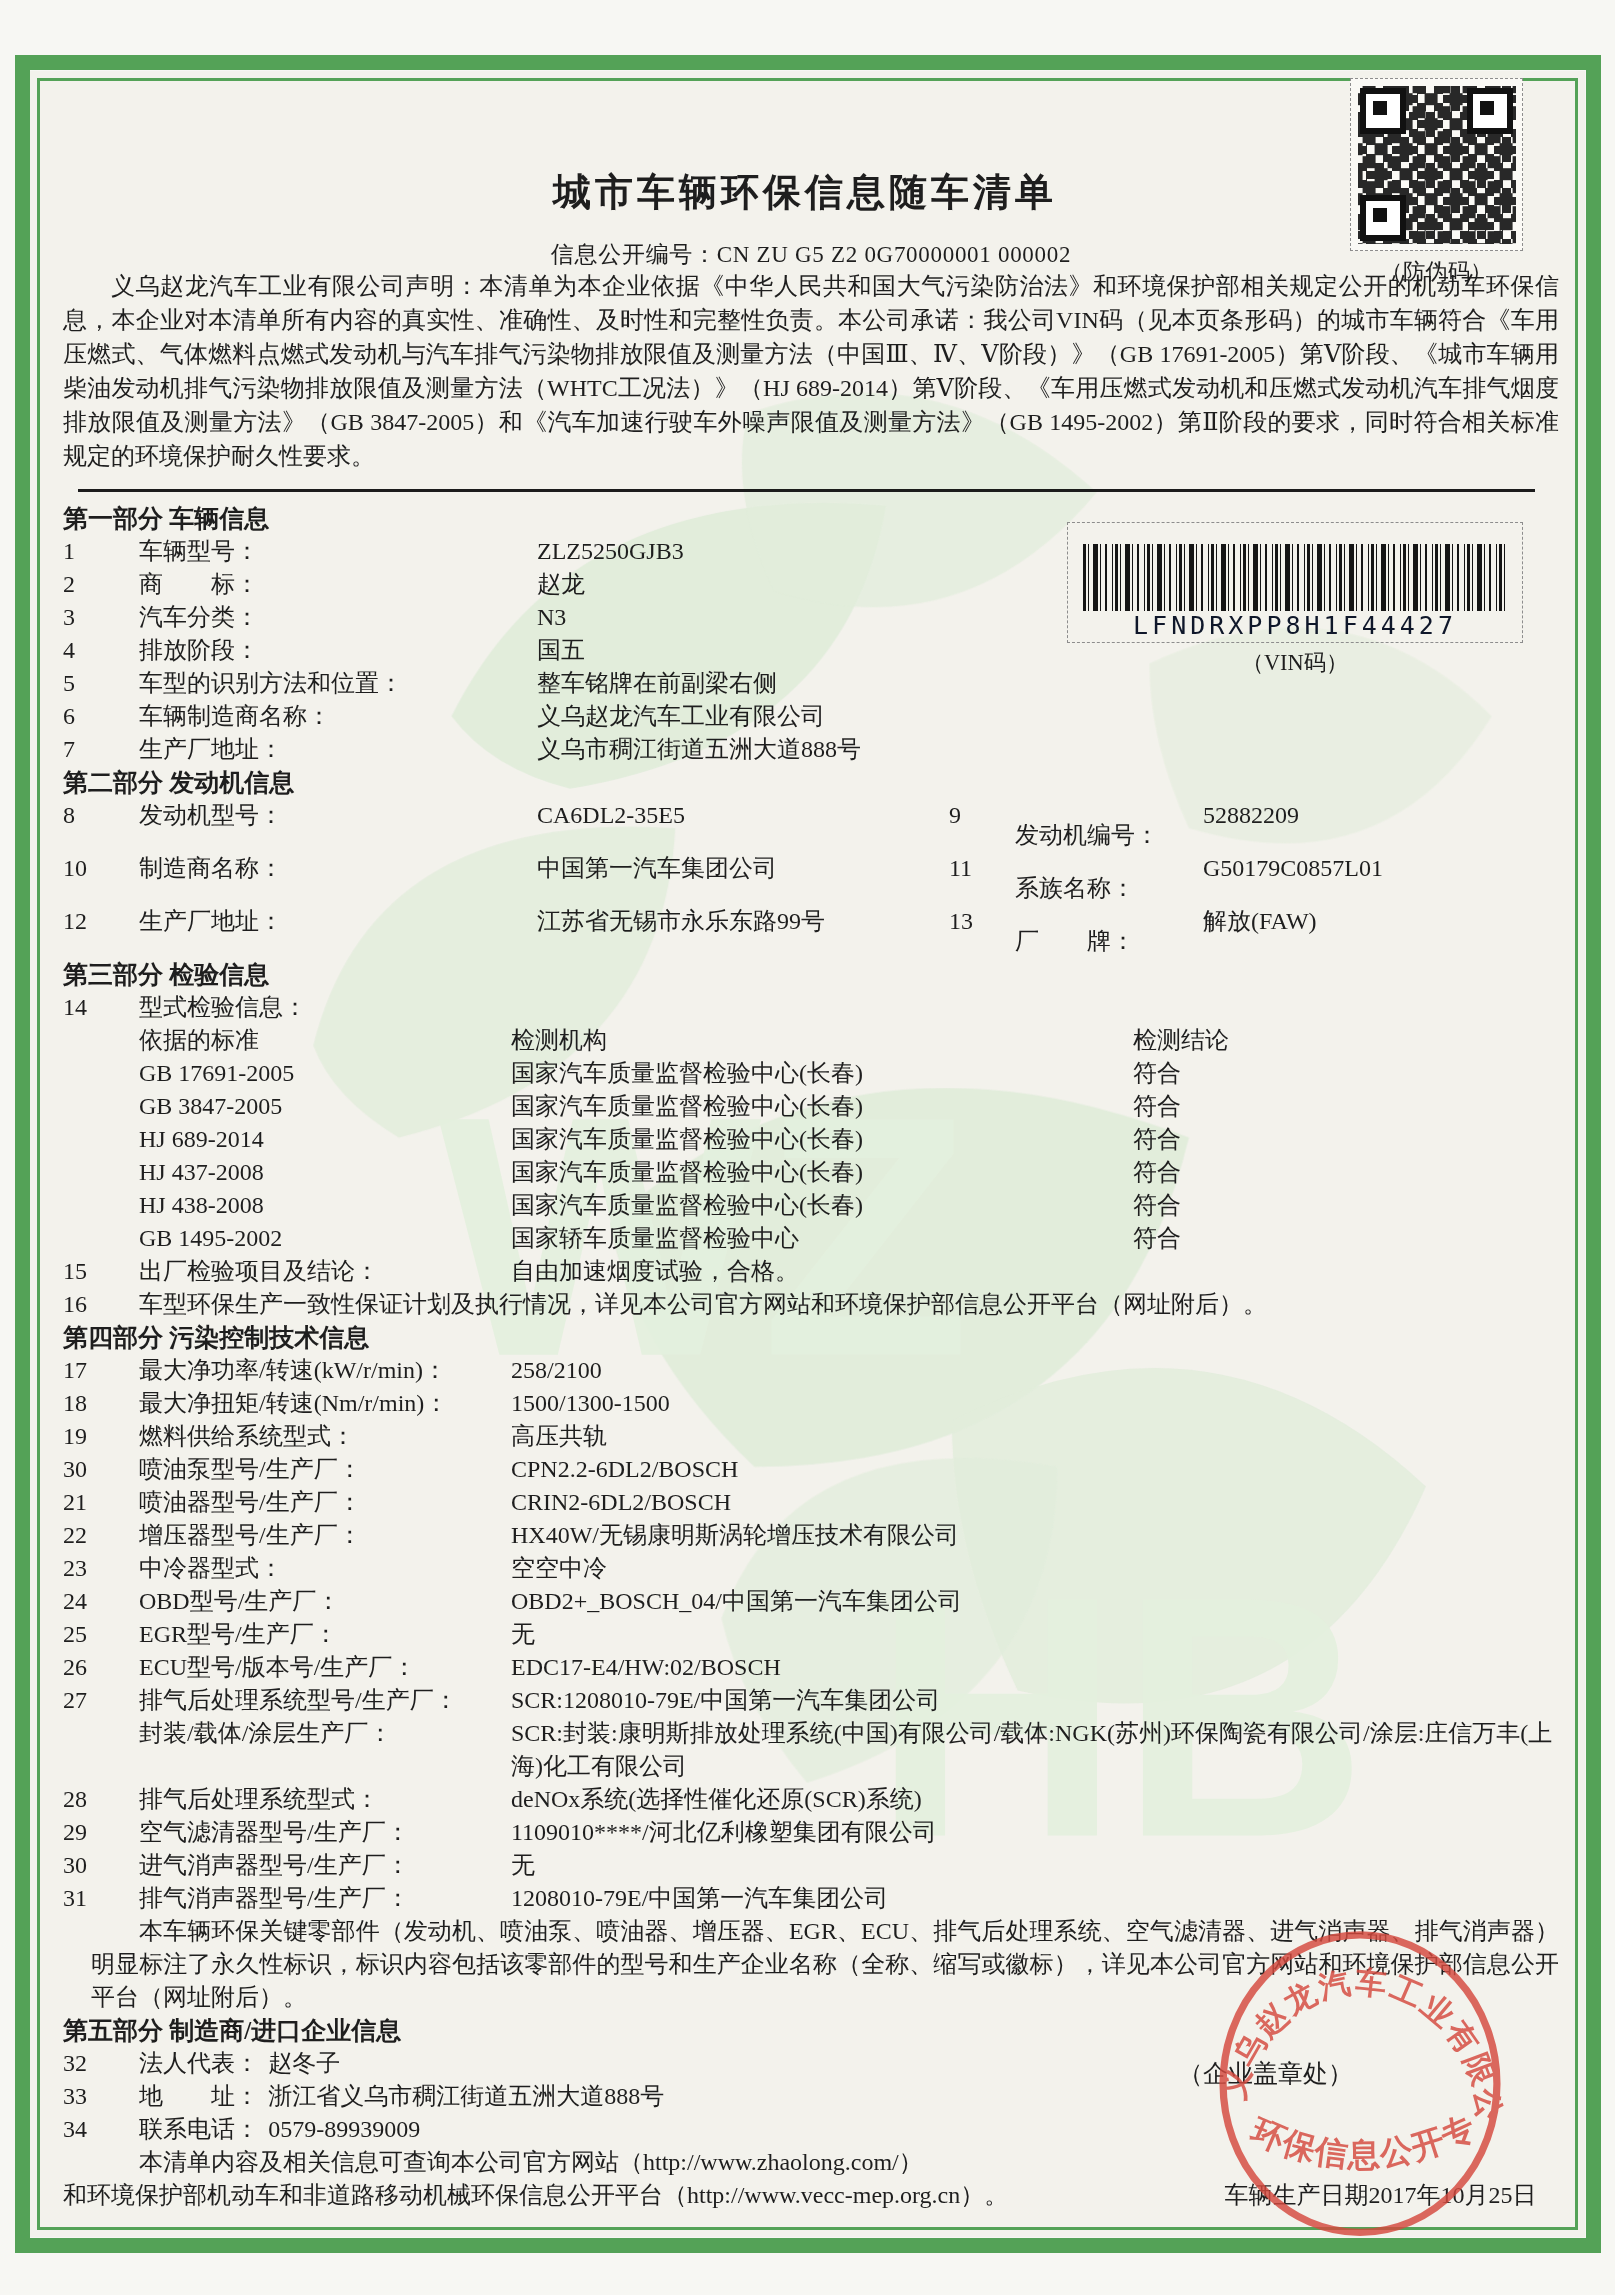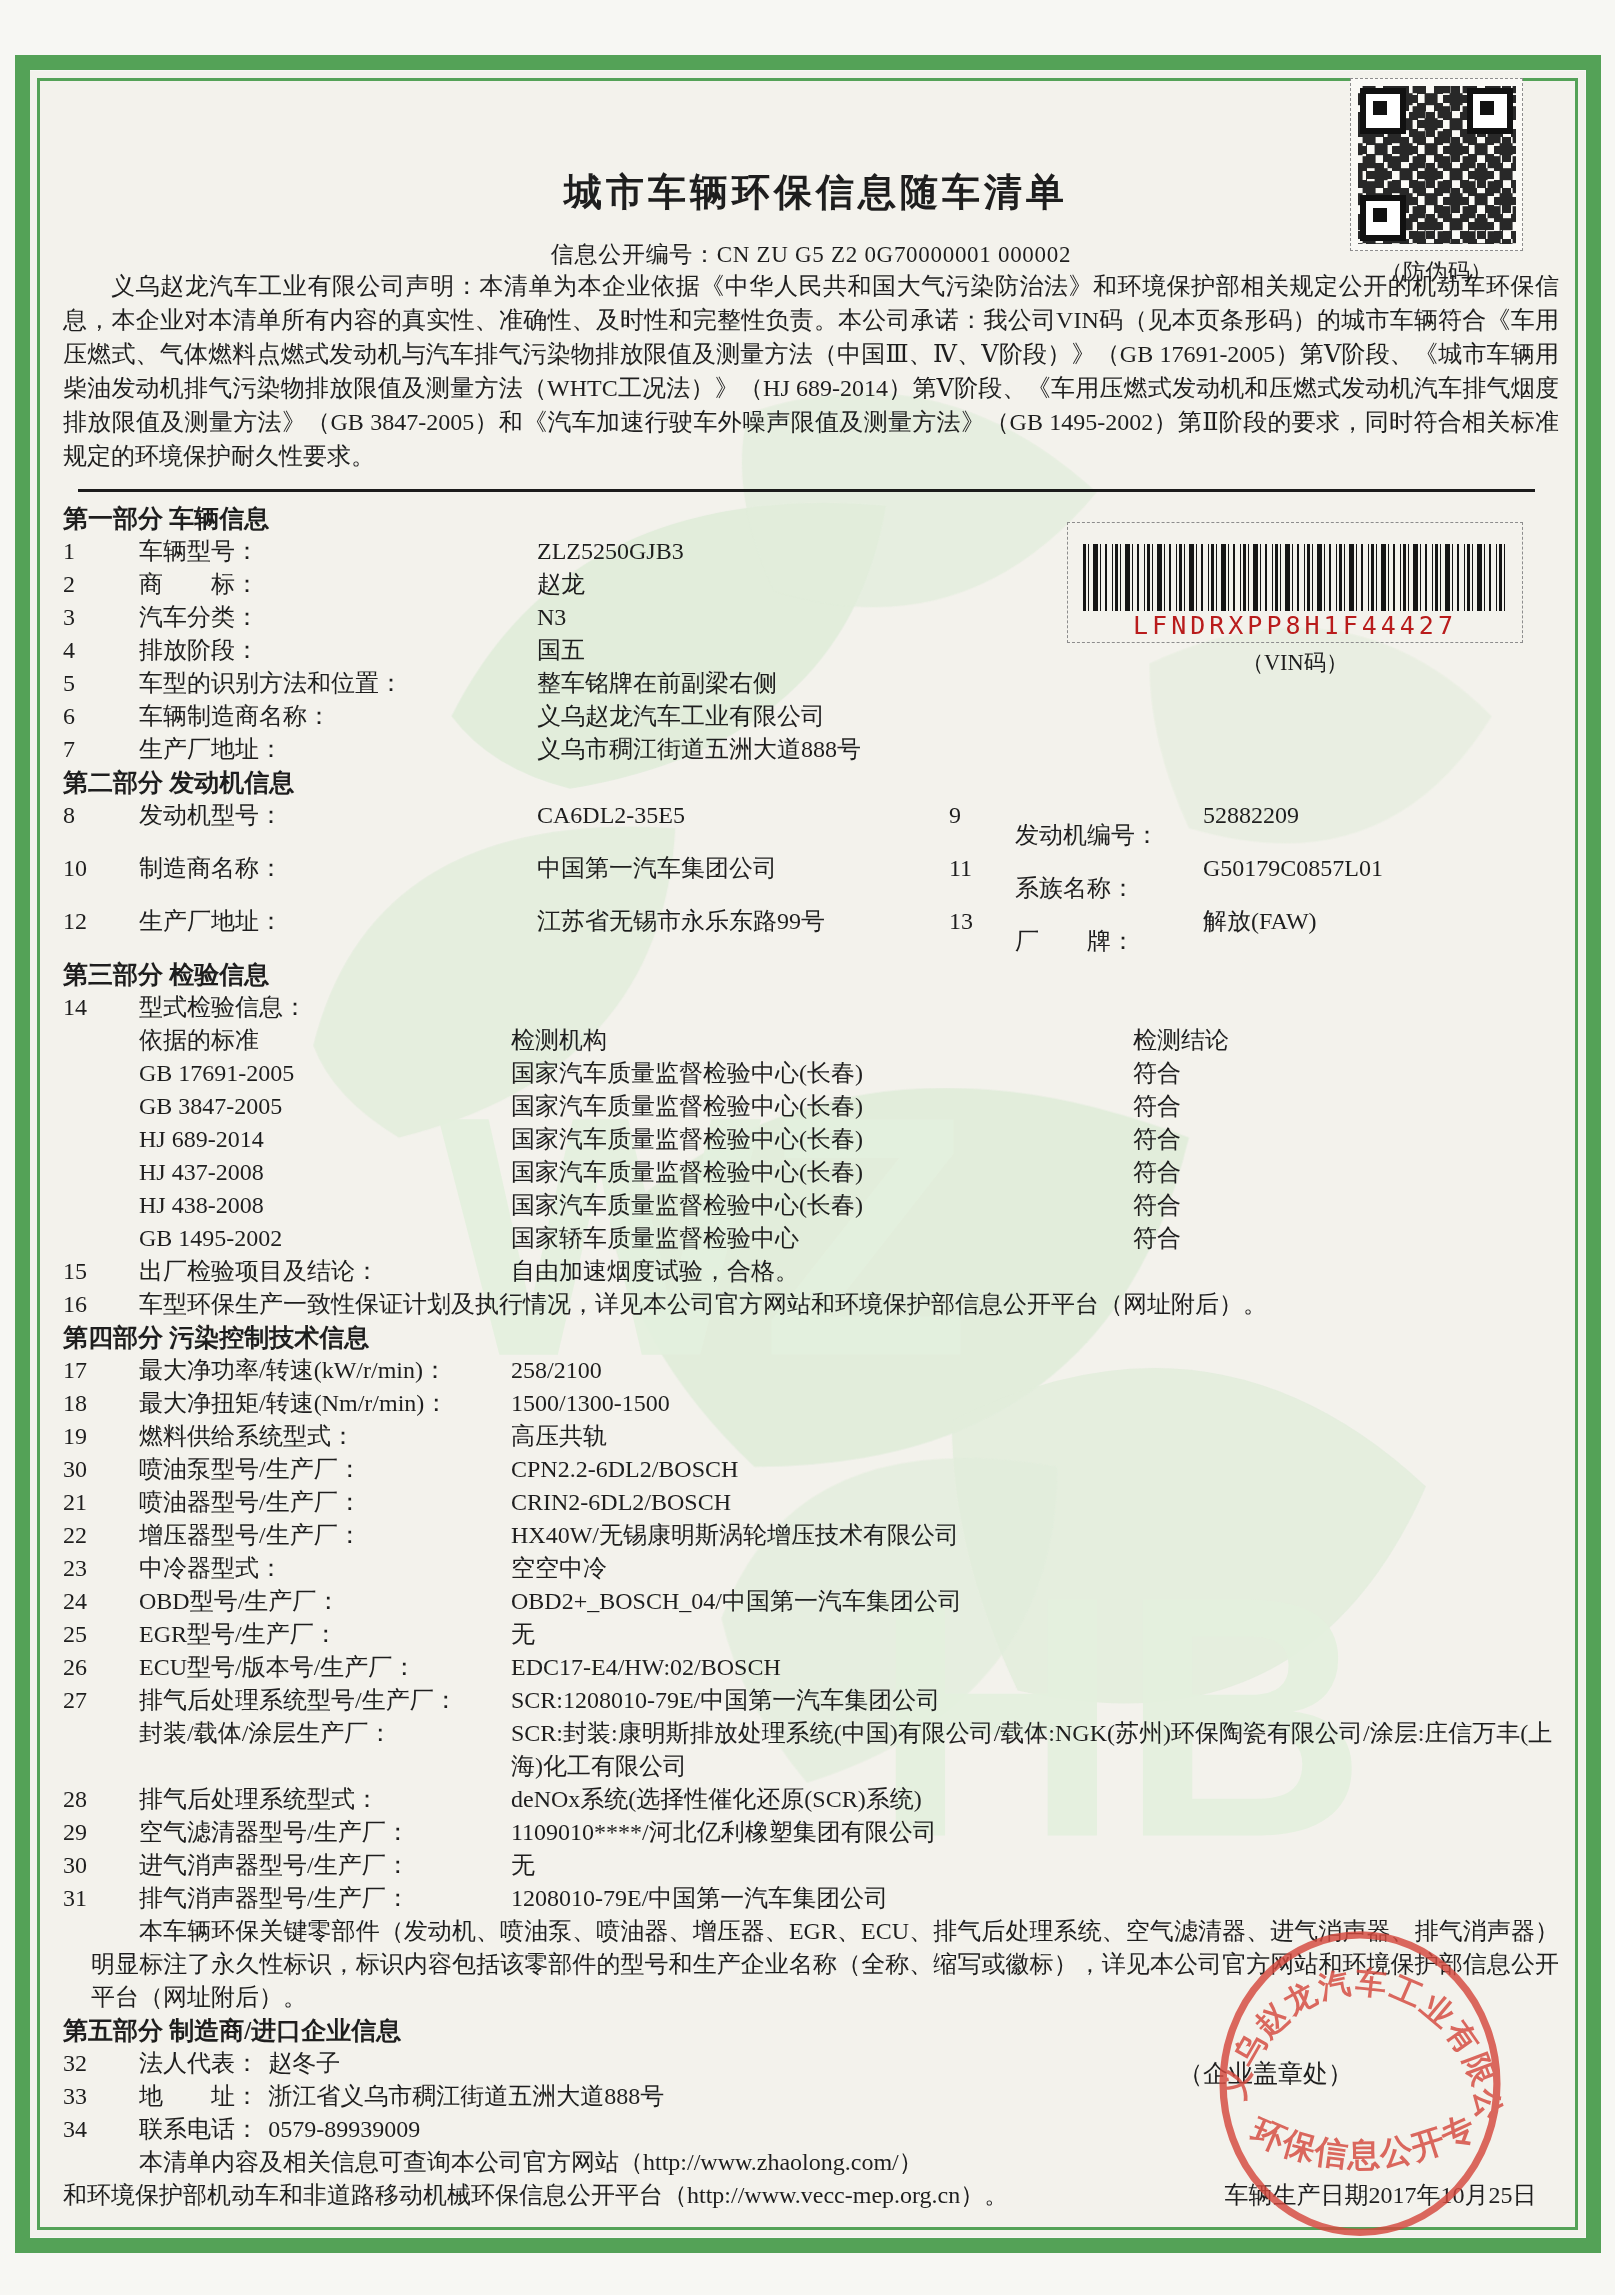--- a/index.html
+++ b/index.html
@@ -8,21 +8,21 @@
     background:#f7f7f3;
     font-family:"Liberation Serif","DejaVu Serif",serif;
     color:#1e1e1e;
   }
   .paper{position:absolute;left:30px;top:71px;right:30px;bottom:58px;background:#f3f2ec;z-index:0;}
   .frame-outer{position:absolute;left:14.5px;top:55px;right:14.5px;bottom:42px;border:15px solid #54a257;z-index:1;pointer-events:none;}
   .frame-inner{position:absolute;left:37px;top:78px;right:37px;bottom:65px;border:3.3px solid #54a257;z-index:1;pointer-events:none;}
   .wm{position:absolute;left:30px;top:71px;z-index:0;}
   .layer{position:absolute;left:0;top:0;width:100%;height:100%;z-index:2;}
 
-  .doc-title{position:absolute;left:68px;top:167px;width:1496px;text-align:center;
+  .doc-title{position:absolute;left:57px;top:167px;width:1496px;text-align:center;
     font-size:38px;font-weight:700;letter-spacing:4px;}
   .info-line{position:absolute;left:63px;top:211px;width:1496px;text-align:center;font-size:23px;letter-spacing:0.7px;margin-top:28px;}
   .declaration{position:absolute;left:63px;top:269px;width:1496px;font-size:24px;line-height:34px;
     text-align:justify;text-indent:2em;}
   .rule{position:absolute;left:78px;top:489px;width:1457px;height:2.6px;background:#1c1c1c;}
 
   .qr-box{position:absolute;left:1349px;top:78px;width:175px;text-align:center;}
   .qr{width:158px;height:158px;margin:0 auto;border:1.3px dashed #8d8d8d;padding:6.6px;background:#faf9f5;position:relative;}
   .qr-fill{position:absolute;left:6.6px;top:6.6px;width:158px;height:158px;
     background:
@@ -38,21 +38,21 @@
   .bc-frame{border:1.3px dashed #8d8d8d;height:119px;position:relative;background:transparent;}
   .bars{position:absolute;left:14.5px;right:14.5px;top:21px;height:67px;
     background:repeating-linear-gradient(90deg,
       #151515 0 2.6px, transparent 2.6px 4.6px,
       #151515 4.6px 6px, transparent 6px 10px,
       #151515 10px 15px, transparent 15px 17px,
       #151515 17px 18.4px, transparent 18.4px 22px,
       #151515 22px 24px, transparent 24px 29px,
       #151515 29px 30px, transparent 30px 32px);}
   .vin{position:absolute;left:0;right:0;top:88px;text-align:center;
-    font-family:"DejaVu Sans Mono","Liberation Mono",monospace;font-size:25px;letter-spacing:4px;color:#b91c1c;}
+    font-family:"DejaVu Sans Mono","Liberation Mono",monospace;font-size:25px;letter-spacing:4px;color:#0f172a;}
   .bc-cap{text-align:center;font-size:22.4px;margin-top:4px;}
 
   .doc-body{position:absolute;left:63px;top:502px;width:1496px;font-size:24px;line-height:33px;}
   .row{display:flex;min-height:33px;}
   .heading{font-size:25px;font-weight:700;min-height:33px;}
   .num{flex:0 0 76px;}
   .lab1{flex:0 0 398px;}
   .lab4{flex:0 0 372px;}
   .val{flex:1;white-space:nowrap;}
   .row.wrap{min-height:66px;}

